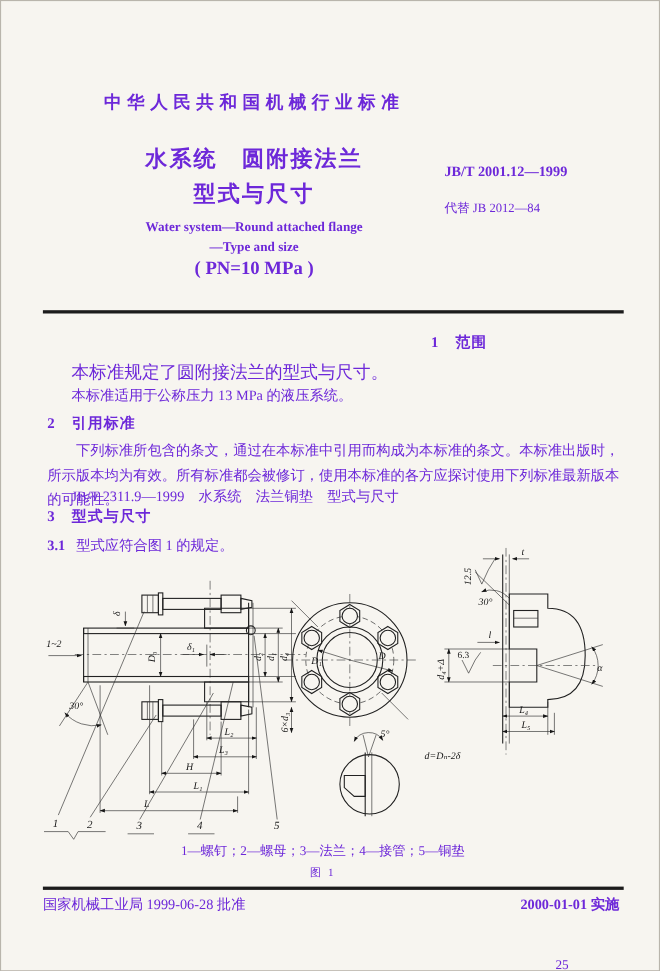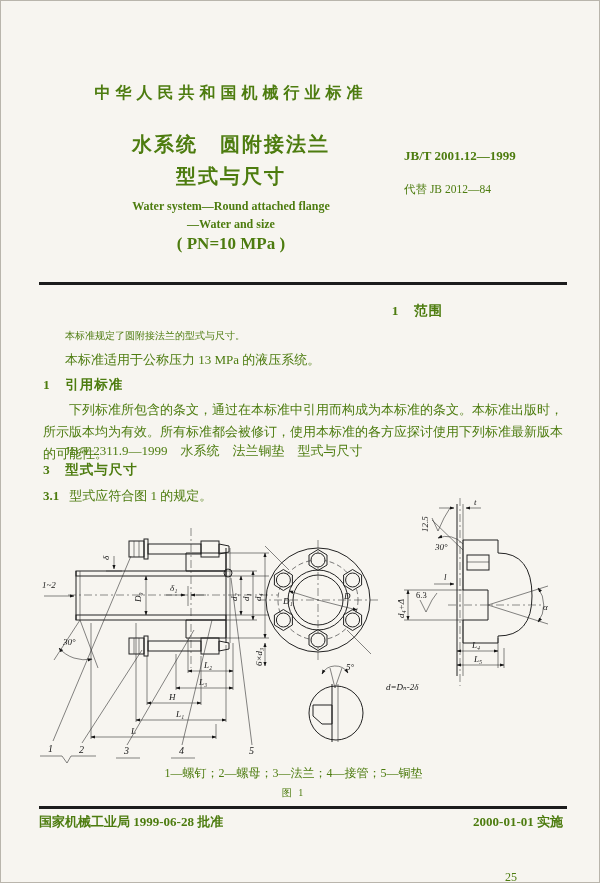--- a/index.html
+++ b/index.html
@@ -1,48 +1,48 @@
 <!DOCTYPE html>
 <html><head>
 <meta charset="utf-8">
 <style>
   html,body{margin:0;padding:0;}
   body{background:#d9d6cf;font-family:"Liberation Serif","DejaVu Serif",serif;}
   .page{
     position:relative;width:600px;height:883px;margin:0 auto;
-    background:#f7f5f0;color:#4d7c0f;overflow:hidden;
+    background:#f7f5f0;color:#6d28d9;overflow:hidden;
     border:1px solid #b9b5ac;box-sizing:border-box;
   }
   .abs{position:absolute;}
   .ctr{text-align:center;}
   .zh{font-family:"Liberation Serif","DejaVu Serif",serif;}
   .doc-header{left:55px;top:82px;width:350px;font-size:16px;font-weight:bold;letter-spacing:5px;}
   .title1{left:55px;top:130px;width:350px;font-size:20px;font-weight:bold;letter-spacing:2px;text-align:center;}
   .title2{left:55px;top:162px;width:350px;font-size:20px;font-weight:bold;letter-spacing:2px;}
   .stdno{left:403px;top:147px;width:170px;font-size:13px;font-weight:bold;}
   .replaces{left:403px;top:181px;width:170px;font-size:11.5px;}
   .en1{left:55px;top:198px;width:350px;font-size:12px;font-weight:bold;}
   .en2{left:55px;top:216px;width:350px;font-size:12px;font-weight:bold;}
   .pn{left:55px;top:233px;width:350px;font-size:17px;font-weight:bold;}
   .rule1{left:38px;top:281px;width:528px;height:3px;background:#1c1c1c;}
   .h-sec{font-size:13.5px;font-weight:bold;letter-spacing:1px;}
   .s1h{left:42px;top:301px;width:400px;text-align:right;}
-  .s1p1{left:64px;top:328px;width:480px;font-size:10px;}
+  .s1p1{left:64px;top:328px;width:480px;font-size:16px;}
   .s1p2{left:64px;top:350px;width:480px;font-size:13px;}
   .s2h{left:42px;top:375px;width:400px;}
   .s2p{left:42px;top:398px;width:524px;font-size:13px;line-height:22px;text-indent:2em;}
   .s2ref{left:64px;top:441px;width:480px;font-size:13px;}
   .s3h{left:42px;top:460px;width:400px;}
   .s31{left:42px;top:486px;width:480px;font-size:13px;}
   .s31 b{margin-right:10px;}
   .figwrap{left:35px;top:497px;width:545px;height:268px;}
   .figcaption{left:120px;top:764px;width:345px;font-size:12px;}
   .figlabel{left:120px;top:785px;width:345px;font-size:10px;letter-spacing:2px;}
   .rule2{left:38px;top:805px;width:528px;height:3px;background:#1c1c1c;}
-  .f-left{left:38px;top:812px;width:320px;font-size:13px;font-weight:bold;}
+  .f-left{left:38px;top:812px;width:320px;font-size:13px;font-weight:normal;}
   .f-right{left:396px;top:812px;width:166px;font-size:13px;font-weight:bold;text-align:right;}
   .pagenum{left:480px;top:830px;width:60px;font-size:12px;text-align:center;margin-top:39px;}
   
   svg .ln{stroke:#222;stroke-width:1;fill:none;}
   svg .thin{stroke:#333;stroke-width:0.6;fill:none;}
   svg .cl{stroke:#444;stroke-width:0.6;fill:none;stroke-dasharray:8 3 2 3;}
   svg .dash{stroke:#444;stroke-width:0.7;fill:none;stroke-dasharray:5 3;}
   svg text.dim{font-family:"Liberation Serif","DejaVu Serif",serif;font-style:italic;font-size:9px;fill:#161616;}
   svg text.num{font-family:"Liberation Serif","DejaVu Serif",serif;font-style:italic;font-size:10px;fill:#161616;}
   svg text.sm{font-family:"Liberation Serif","DejaVu Serif",serif;font-size:8.5px;fill:#161616;}
@@ -54,30 +54,30 @@
 
   <div class="abs ctr zh doc-header">中华人民共和国机械行业标准</div>
 
   <div class="abs ctr zh title1">水系统　圆附接法兰</div>
   <div class="abs ctr zh title2">型式与尺寸</div>
 
   <div class="abs stdno">JB/T 2001.12—1999</div>
   <div class="abs replaces">代替 JB 2012—84</div>
 
   <div class="abs ctr en1">Water system—Round attached flange</div>
-  <div class="abs ctr en2">—Water and size</div>
+  <div class="abs ctr en2">—Type and size</div>
   <div class="abs ctr pn">( PN=10 MPa )</div>
 
   <div class="abs rule1"></div>
 
   <div class="abs zh h-sec s1h">1　范围</div>
   <div class="abs zh s1p1">本标准规定了圆附接法兰的型式与尺寸。</div>
   <div class="abs zh s1p2">本标准适用于公称压力 13 MPa 的液压系统。</div>
 
-  <div class="abs zh h-sec s2h">1　引用标准</div>
+  <div class="abs zh h-sec s2h">2　引用标准</div>
   <div class="abs zh s2p">下列标准所包含的条文，通过在本标准中引用而构成为本标准的条文。本标准出版时，所示版本均为有效。所有标准都会被修订，使用本标准的各方应探讨使用下列标准最新版本的可能性。</div>
   <div class="abs zh s2ref">JB/T 2311.9—1999　水系统　法兰铜垫　型式与尺寸</div>
 
   <div class="abs zh h-sec s3h">3　型式与尺寸</div>
   <div class="abs zh s31"><b>3.1</b><span>型式应符合图 1 的规定。</span></div>
 
   <div class="abs figwrap">
   <svg width="545" height="268" viewBox="0 0 545 268" xmlns="http://www.w3.org/2000/svg">
     <defs>
       <pattern id="h" width="5" height="5" patternTransform="rotate(45)" patternUnits="userSpaceOnUse">

